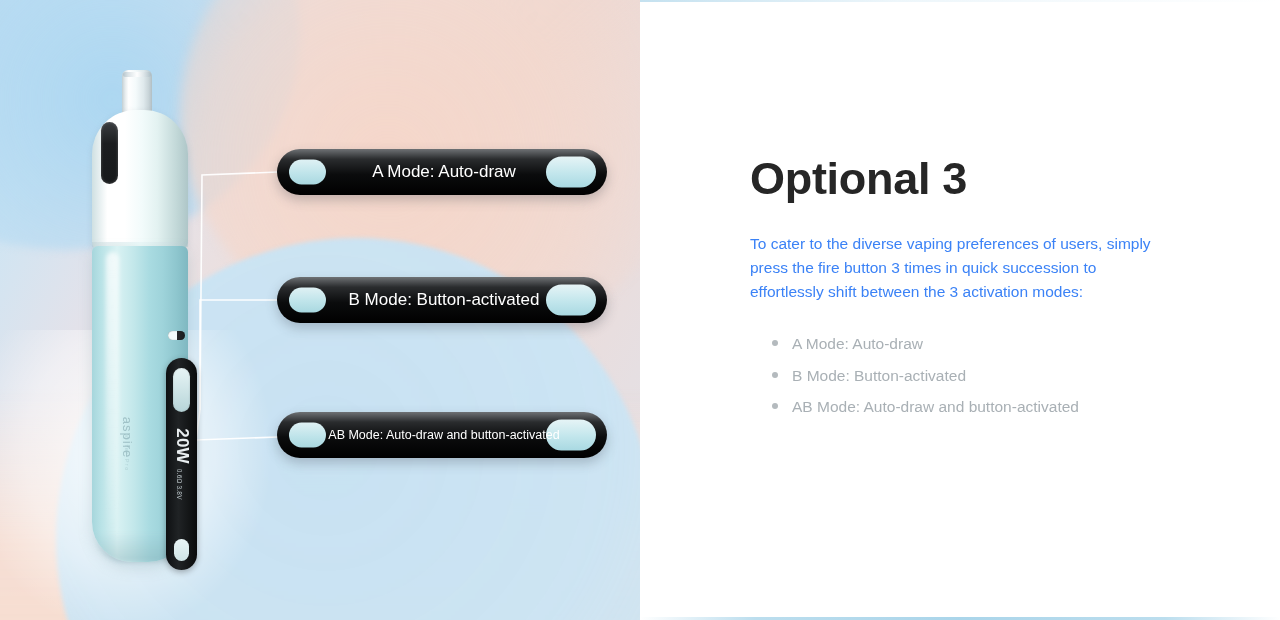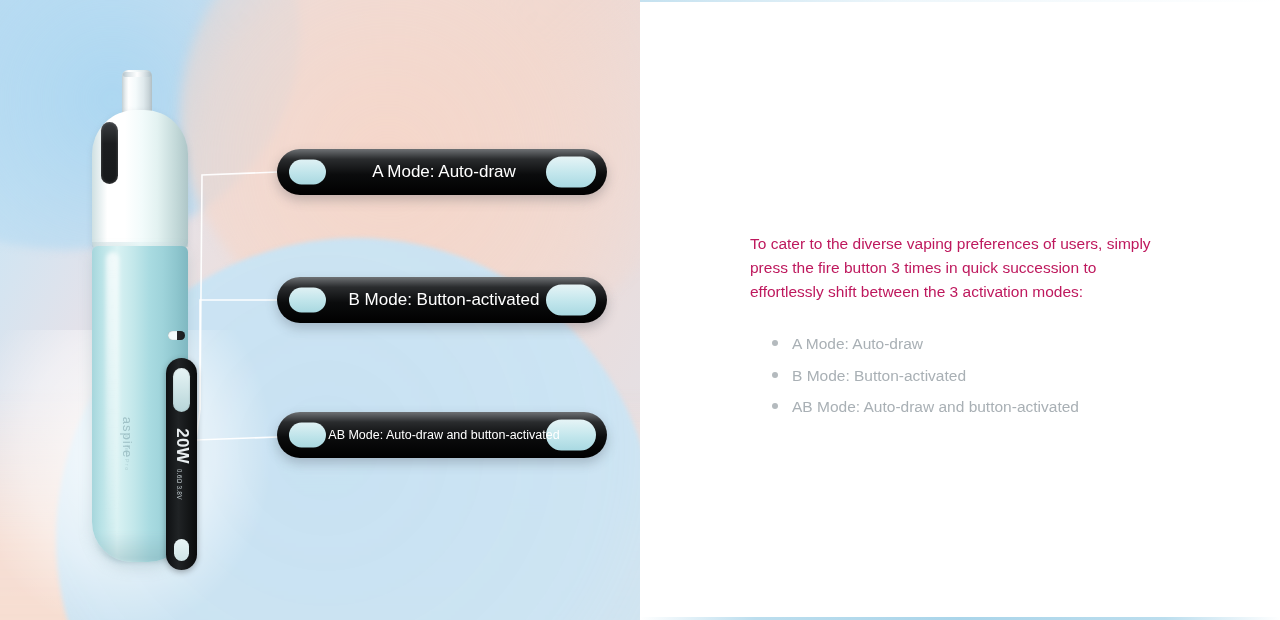--- a/index.html
+++ b/index.html
@@ -339,21 +339,21 @@
     font-weight: bold;
     line-height: 1.21;
     color: #262626;
     letter-spacing: -0.3px;
     margin: 0;
   }
   .body-copy {
     margin: 26px 0 0 0;
     font-size: 15.5px;
     line-height: 1.55;
-    color: #be185d;
+    color: #3b82f6;
     max-width: 420px;
   }
   .mode-list {
     list-style: none;
     margin: 28px 0 0 0;
     padding: 0 0 0 42px;
   }
   .mode-list li {
     position: relative;
     font-size: 15.5px;
@@ -445,21 +445,21 @@
       <span class="pill-cap-left"></span>
       <span class="pill-label">AB Mode: Auto-draw and button-activated</span>
       <span class="pill-cap-right"></span>
     </div>
   </div>
 
   <div class="right-panel">
     <div class="top-rule"></div>
     <div class="right-inner">
       <h1 class="title">
-        <br>
+        <span>Optional 3</span><br>
       </h1>
       <p class="body-copy">To cater to the diverse vaping preferences of users, simply press the fire button 3 times in quick succession to effortlessly shift between the 3 activation modes:</p>
       <ul class="mode-list">
         <li>
           <span class="bullet"></span>
           <span>A Mode: Auto-draw</span>
         </li>
         <li>
           <span class="bullet"></span>
           <span>B Mode: Button-activated</span>

